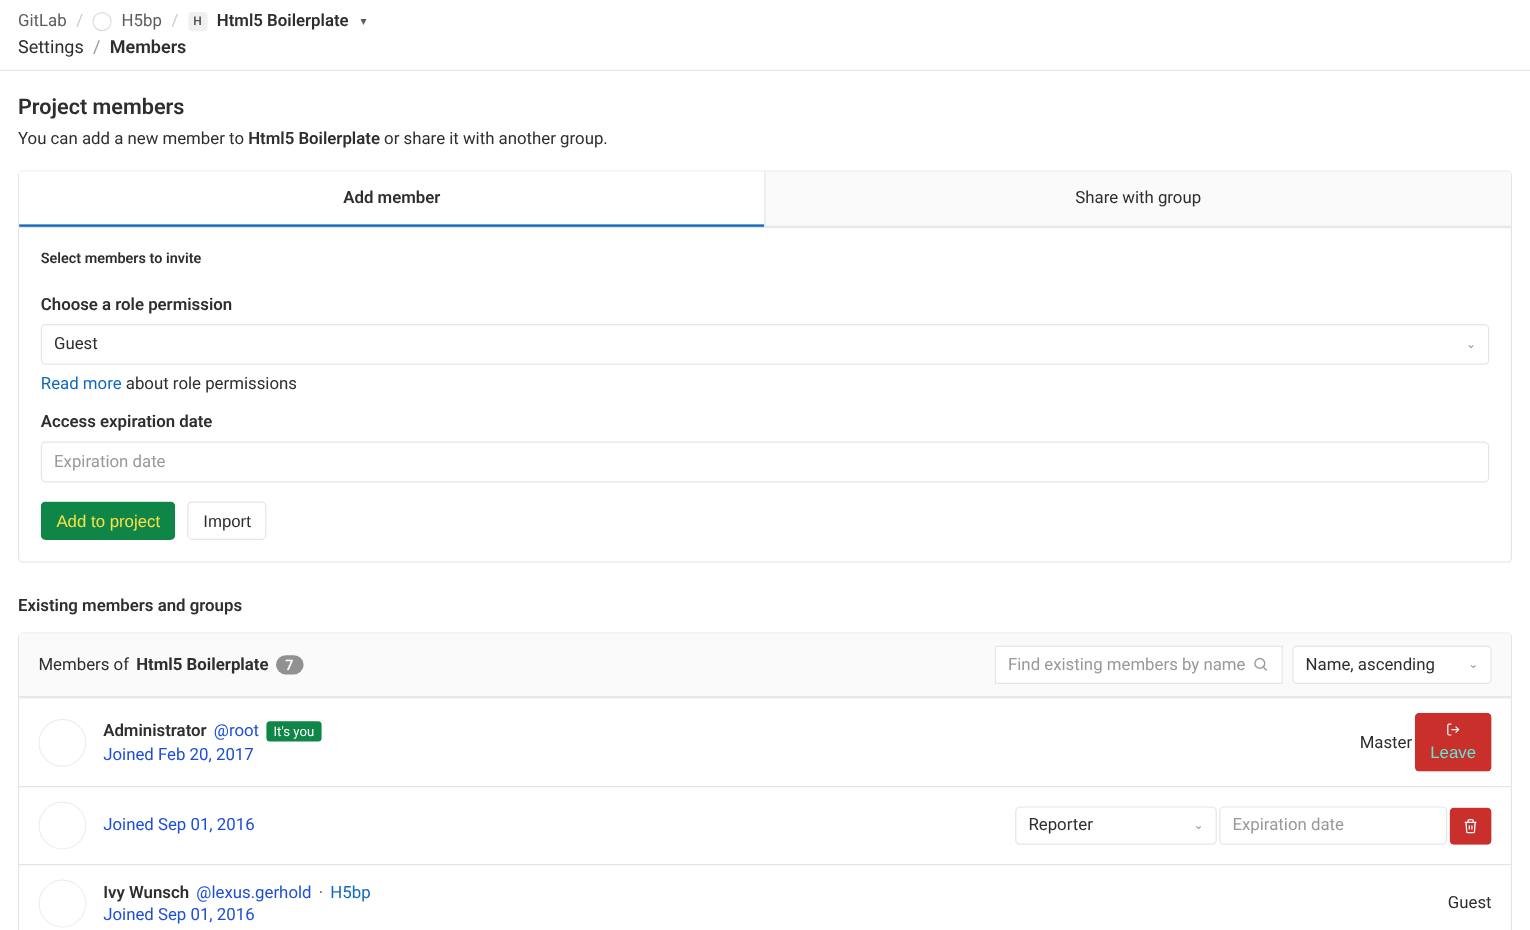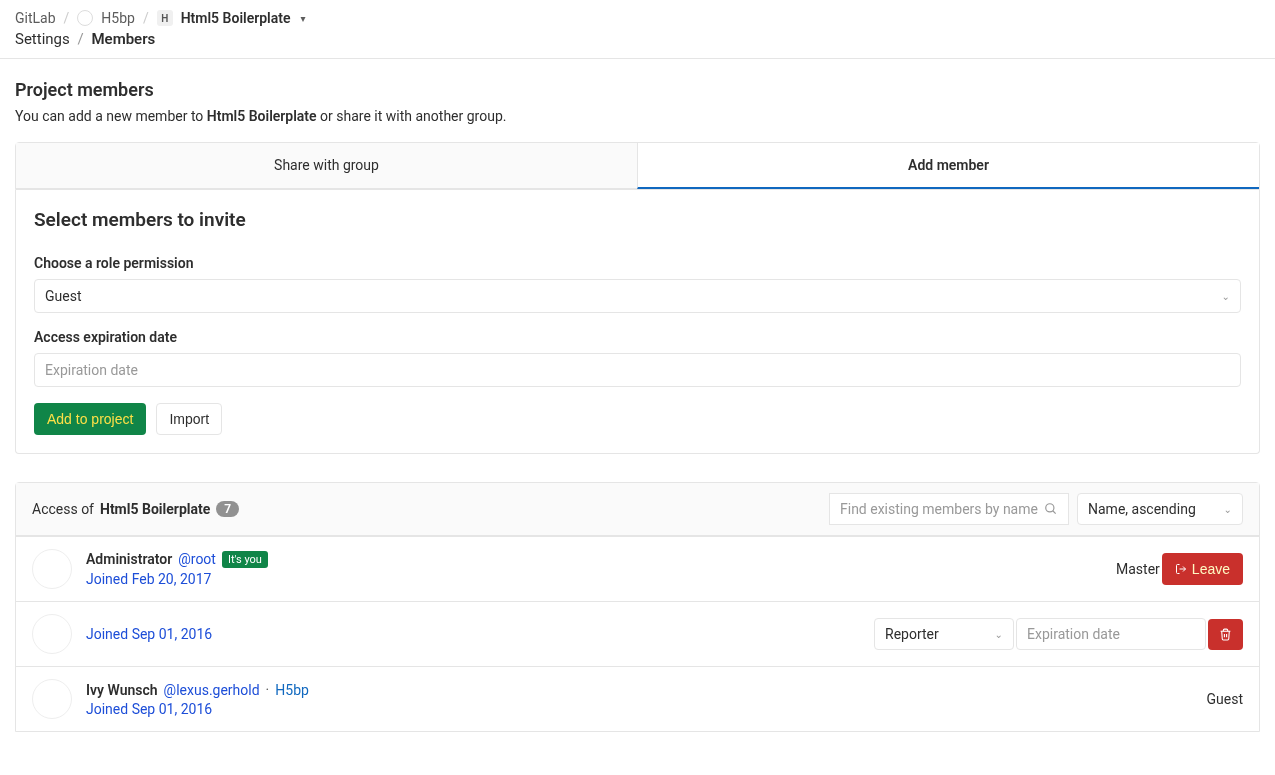--- a/index.html
+++ b/index.html
@@ -24,35 +24,35 @@
 h2.title { font-size: 18px; font-weight: 600; margin-bottom: 8px; }
 .subtitle { font-size: 14px; color: #2e2e2e; margin-bottom: 18px; }
 .subtitle strong { font-weight: 600; }
 
 .tabs { display: flex; border: 1px solid #e5e5e5; border-radius: 4px 4px 0 0; }
 .tab { flex: 1; text-align: center; padding: 14px 0; font-size: 14px; cursor: pointer; background: #fafafa; border-bottom: 1px solid #e5e5e5; color: #2e2e2e; }
 .tab.active { font-weight: 600; background: #fff; border-bottom: 2px solid #1068bf; }
 .tab + .tab { border-left: 1px solid #e5e5e5; }
 
 .panel { border: 1px solid #e5e5e5; border-top: none; padding: 18px; border-radius: 0 0 4px 4px; margin-bottom: 28px; }
-.panel .label { font-weight: 600; margin-bottom: 24px; display: block; font-size: 19px; }
+.panel .label { font-weight: 600; margin-bottom: 24px; display: block; font-size: 12px; }
 .panel .label2 { font-weight: 600; margin: 16px 0 8px; display: block; font-size: 14px; }
 
 .select-box, .input-box { width: 100%; border: 1px solid #e5e5e5; border-radius: 4px; padding: 8px 10px; font-size: 14px; display: flex; justify-content: space-between; align-items: center; background: #fff; color: #2e2e2e; }
 .select-box .caret { font-size: 10px; color: #999; }
 .input-box.placeholder { color: #999; }
 
 .hint { margin-top: 8px; font-size: 14px; }
 .hint a { color: #1068bf; }
 
 .btn-row { margin-top: 16px; display: flex; gap: 10px; }
 .btn { padding: 7px 12px; border-radius: 4px; font-size: 14px; border: 1px solid transparent; cursor: pointer; display: inline-flex; align-items: center; gap: 5px; }
 .btn-green { background: #108548; color: #fde047; }
 .btn-white { background: #fff; border-color: #e5e5e5; color: #2e2e2e; }
-.btn-red { background: #c9302c; color: #fef9c3; }
+.btn-red { background: #c9302c; color: #5eead4; flex-direction: column; }
 .btn-red-icon { background: #c9302c; color: #fff; padding: 8px 10px; }
 
 .section-head { font-weight: 600; margin-bottom: 14px; font-size: 14px; }
 
 .members-panel { border: 1px solid #e5e5e5; border-radius: 4px 4px 0 0; }
 .members-head { display: flex; align-items: center; justify-content: space-between; padding: 10px 16px; border-bottom: 1px solid #e5e5e5; background: #fafafa; }
 .members-head .left { display: flex; align-items: center; gap: 6px; font-size: 14px; }
 .badge-count { background: #919191; color: #fff; border-radius: 10px; padding: 1px 8px; font-size: 12px; font-weight: 600; }
 .members-head .right { display: flex; gap: 8px; }
 .search-box { border: 1px solid #e5e5e5; border-radius: 0; padding: 7px 10px; width: 240px; display: flex; align-items: center; justify-content: space-between; background: #fff; font-size: 14px; color: #999; }
@@ -62,21 +62,21 @@
 .members-panel .member-row:first-of-type { border-top: none; }
 .avatar-lg { width: 40px; height: 40px; border-radius: 50%; border: 1px solid #eee; background: #fff; flex-shrink: 0; }
 .member-info { flex: 1; }
 .member-info .name-line { font-size: 14px; margin-bottom: 3px; display: flex; gap: 6px; flex-wrap: wrap; }
 .member-info .name-line .name { font-weight: 600; }
 .member-info .name-line .handle { color: #1d4ed8; }
 .member-info .joined { font-size: 14px; color: #1d4ed8; }
 .badge-you { background: #108548; color: #fff; font-size: 11px; padding: 2px 6px; border-radius: 3px; font-weight: 400; }
 .member-actions { display: flex; align-items: center; gap: 2px; }
 .role-text { font-size: 14px; color: #2e2e2e; }
-.role-select { border: 1px solid #e5e5e5; border-radius: 4px; padding: 7px 10px; width: 140px; display: flex; justify-content: space-between; align-items: center; font-size: 14px; background: #fff; }
+.role-select { border: 1px solid #e5e5e5; border-radius: 4px; padding: 7px 10px; width: 168px; display: flex; justify-content: space-between; align-items: center; font-size: 14px; background: #fff; }
 .exp-input { border: 1px solid #e5e5e5; border-radius: 4px; padding: 7px 10px; width: 190px; font-size: 14px; color: #999; background: #fff; }
 .via { color: #5c5c5c; }
 
 svg { display: block; }
 </style>
 </head>
 <body>
 
 <div class="page">
 
@@ -100,49 +100,53 @@
   </div>
 
   <hr class="div">
 
   <h2 class="title">Project members</h2>
   <p class="subtitle">
     <span>You can add a new member to </span><strong>Html5 Boilerplate</strong><span> or share it with another group.</span>
   </p>
 
   <div class="tabs">
+    <div class="tab active">Add member</div>
     <div class="tab">Share with group</div>
-    <div class="tab active">Add member</div>
   </div>
 
   <div class="panel">
     <span class="label">Select members to invite</span>
 
     <span class="label2">Choose a role permission</span>
     <div class="select-box">
       <span>Guest</span>
       <span class="caret">⌄</span>
     </div>
+    <div class="hint">
+      <a href="#">Read more</a><span> about role permissions</span>
+    </div>
 
     <span class="label2">Access expiration date</span>
     <div class="input-box placeholder">
       <span>Expiration date</span>
     </div>
 
     <div class="btn-row">
       <button class="btn btn-green">Add to project</button>
       <button class="btn btn-white">Import</button>
     </div>
   </div>
 
+  <div class="section-head">Existing members and groups</div>
 
   <div class="members-panel">
     <div class="members-head">
       <div class="left">
-        <span>Access of </span>
+        <span>Members of </span>
         <strong>Html5 Boilerplate</strong>
         <span class="badge-count">7</span>
       </div>
       <div class="right">
         <div class="search-box">
           <span>Find existing members by name</span>
           <svg width="14" height="14" viewBox="0 0 24 24" fill="none" stroke="#999" stroke-width="2">
               <circle cx="10" cy="10" r="7"></circle>
               <line x1="20" y1="20" x2="15" y2="15"></line>
             </svg>

